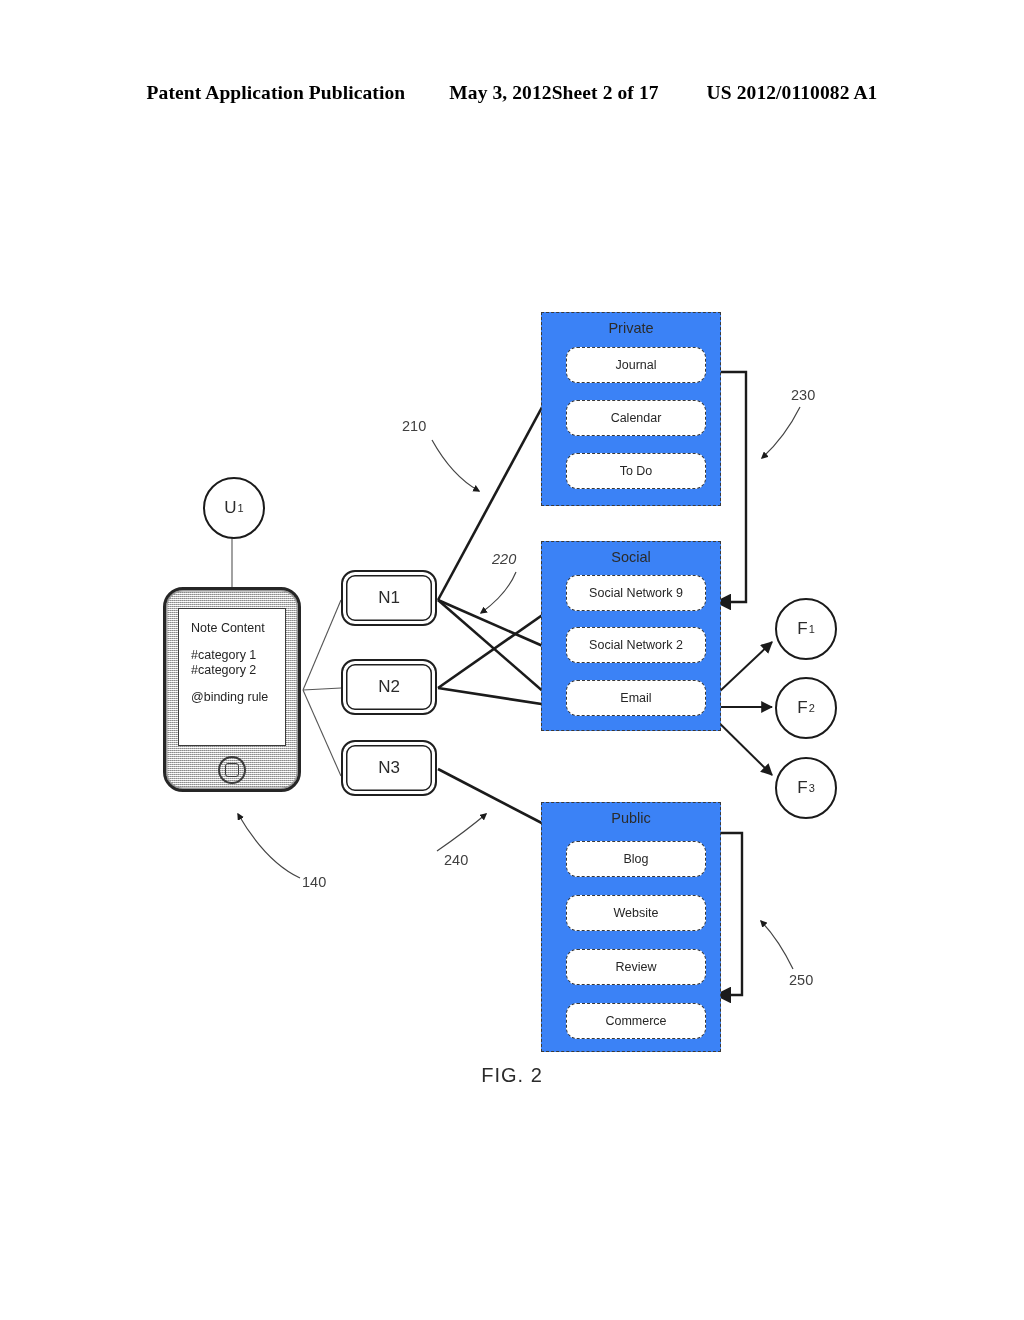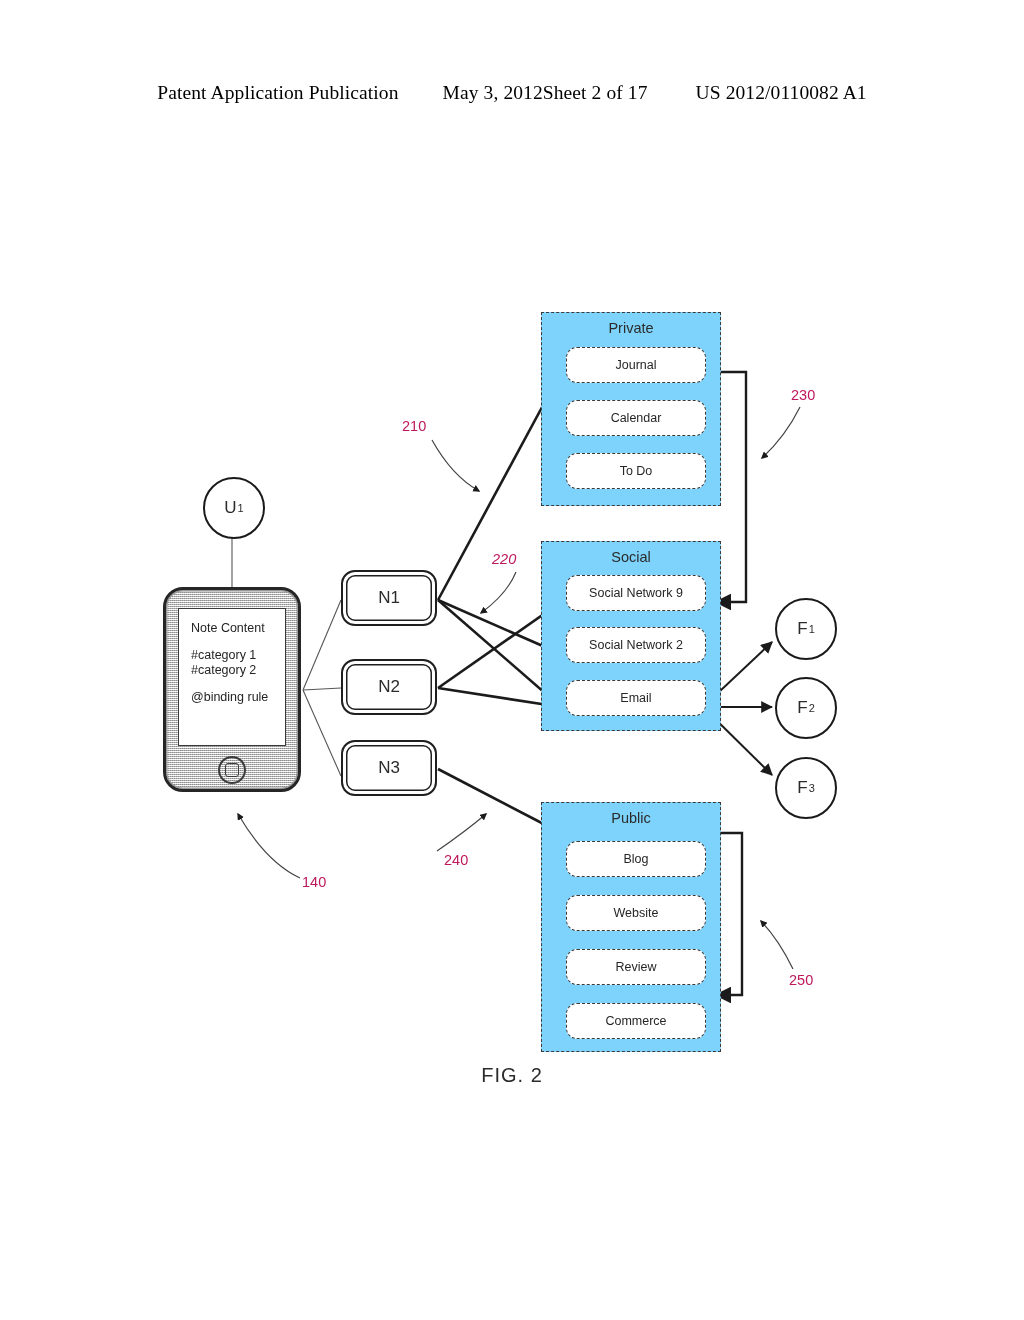--- a/index.html
+++ b/index.html
@@ -21,21 +21,21 @@
   #patent-header {
     position: absolute;
     left: 0;
     top: 82px;
     width: 1024px;
     height: 30px;
     display: flex;
     justify-content: center;
     align-items: baseline;
     font-family: "Liberation Serif", serif;
-    font-weight: normal;
+    font-weight: bold;
     font-size: 19.5px;
     letter-spacing: 0.1px;
     white-space: nowrap;
   }
   #patent-header .h-pub   { margin-right: 44px; }
   #patent-header .h-date  { }
   #patent-header .h-sheet { margin-right: 48px; }
   #patent-header .h-num   { }
 
   
@@ -151,21 +151,21 @@
     box-sizing: border-box;
   }
   #n-node-1 { left: 341px; top: 570px; }
   #n-node-2 { left: 341px; top: 659px; }
   #n-node-3 { left: 341px; top: 740px; }
 
   
   .group-box {
     position: absolute;
     border: 1.6px dashed #3a3a3a;
-    background: #7dd3fc;
+    background: #3b82f6;
     box-sizing: border-box;
   }
   .group-title {
     position: absolute;
     left: 0;
     top: 7px;
     width: 100%;
     text-align: center;
     font-size: 14.5px;
     color: #2b2b2b;
@@ -193,21 +193,21 @@
 
   
   #f-node-1 { left: 775px; top: 598px;  width: 58px; height: 58px; }
   #f-node-2 { left: 775px; top: 677px;  width: 58px; height: 58px; }
   #f-node-3 { left: 775px; top: 757px;  width: 58px; height: 58px; }
 
   
   .ref-num {
     position: absolute;
     font-size: 14.5px;
-    color: #be185d;
+    color: #404040;
     white-space: nowrap;
   }
   #ref-210 { left: 402px; top: 418px; }
   #ref-220 { left: 492px; top: 551px; font-style: italic; }
   #ref-230 { left: 791px; top: 387px; }
   #ref-240 { left: 400px; top: 852px; margin-left: 44px; }
   #ref-250 { left: 789px; top: 972px; }
   #ref-140 { left: 302px; top: 874px; }
 
   

